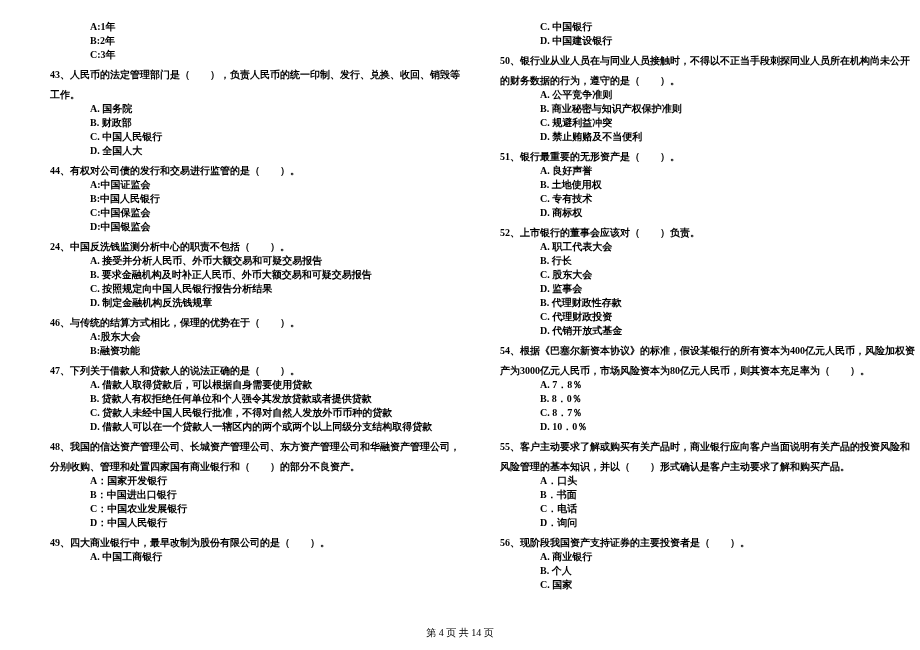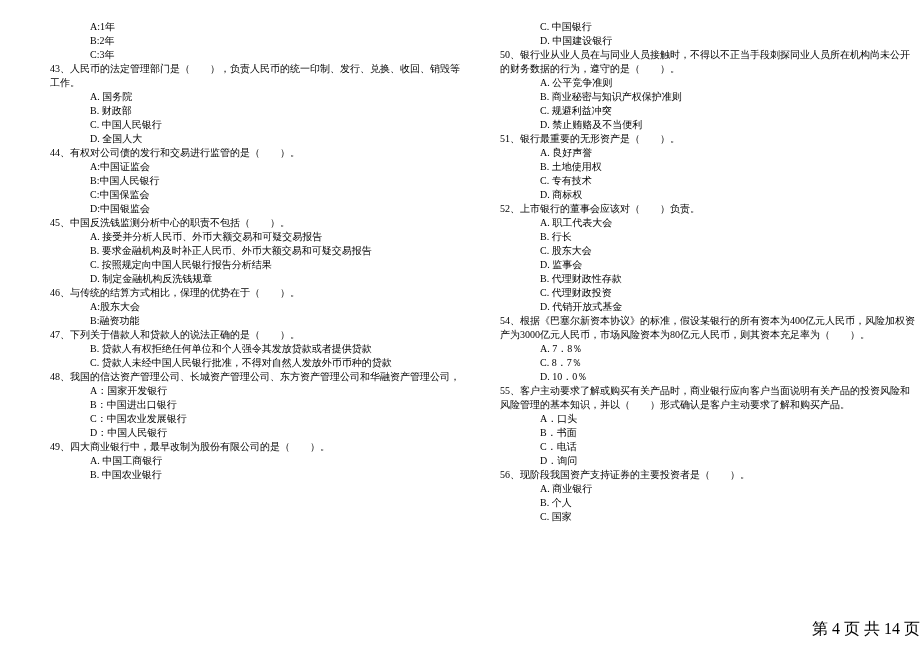--- a/index.html
+++ b/index.html
@@ -19,38 +19,40 @@
     }
     .columns {
       display: flex;
       gap: 20px;
       height: 595px;
     }
     .col {
       flex: 1;
       display: flex;
       flex-direction: column;
+      font-weight: bold;
     }
     .line {
       line-height: 14px;
       white-space: nowrap;
     }
     .indent-option {
       padding-left: 60px;
     }
     .indent-q {
       padding-left: 20px;
+      margin-top: 6px;
     }
     .footer {
       position: absolute;
       bottom: 10px;
       left: 0;
       right: 0;
-      text-align: right;
-      font-size: 16px;
+      text-align: center;
+      font-size: 10px;
     }
   </style>
 </head>
 <body>
 
 <div class="columns">
   <div class="col" id="col-left">
       <div class="line indent-option">A:1年</div>
       <div class="line indent-option">B:2年</div>
       <div class="line indent-option">C:3年</div>
@@ -58,39 +60,41 @@
       <div class="line indent-q">工作。</div>
       <div class="line indent-option">A. 国务院</div>
       <div class="line indent-option">B. 财政部</div>
       <div class="line indent-option">C. 中国人民银行</div>
       <div class="line indent-option">D. 全国人大</div>
       <div class="line indent-q">44、有权对公司债的发行和交易进行监管的是（　　）。</div>
       <div class="line indent-option">A:中国证监会</div>
       <div class="line indent-option">B:中国人民银行</div>
       <div class="line indent-option">C:中国保监会</div>
       <div class="line indent-option">D:中国银监会</div>
-      <div class="line indent-q">45、中国反洗钱监测分析中心的职责不包括（　　）。</div>
+      <div class="line indent-q">24、中国反洗钱监测分析中心的职责不包括（　　）。</div>
       <div class="line indent-option">A. 接受并分析人民币、外币大额交易和可疑交易报告</div>
       <div class="line indent-option">B. 要求金融机构及时补正人民币、外币大额交易和可疑交易报告</div>
       <div class="line indent-option">C. 按照规定向中国人民银行报告分析结果</div>
       <div class="line indent-option">D. 制定金融机构反洗钱规章</div>
       <div class="line indent-q">46、与传统的结算方式相比，保理的优势在于（　　）。</div>
       <div class="line indent-option">A:股东大会</div>
       <div class="line indent-option">B:融资功能</div>
       <div class="line indent-q">47、下列关于借款人和贷款人的说法正确的是（　　）。</div>
+      <div class="line indent-option">A. 借款人取得贷款后，可以根据自身需要使用贷款</div>
       <div class="line indent-option">B. 贷款人有权拒绝任何单位和个人强令其发放贷款或者提供贷款</div>
       <div class="line indent-option">C. 贷款人未经中国人民银行批准，不得对自然人发放外币币种的贷款</div>
+      <div class="line indent-option">D. 借款人可以在一个贷款人一辖区内的两个或两个以上同级分支结构取得贷款</div>
       <div class="line indent-q">48、我国的信达资产管理公司、长城资产管理公司、东方资产管理公司和华融资产管理公司，</div>
+      <div class="line indent-q">分别收购、管理和处置四家国有商业银行和（　　）的部分不良资产。</div>
       <div class="line indent-option">A：国家开发银行</div>
       <div class="line indent-option">B：中国进出口银行</div>
       <div class="line indent-option">C：中国农业发展银行</div>
       <div class="line indent-option">D：中国人民银行</div>
       <div class="line indent-q">49、四大商业银行中，最早改制为股份有限公司的是（　　）。</div>
       <div class="line indent-option">A. 中国工商银行</div>
-      <div class="line indent-option">B. 中国农业银行</div>
     </div>
   <div class="col" id="col-right">
       <div class="line indent-option">C. 中国银行</div>
       <div class="line indent-option">D. 中国建设银行</div>
       <div class="line indent-q">50、银行业从业人员在与同业人员接触时，不得以不正当手段刺探同业人员所在机构尚未公开</div>
       <div class="line indent-q">的财务数据的行为，遵守的是（　　）。</div>
       <div class="line indent-option">A. 公平竞争准则</div>
       <div class="line indent-option">B. 商业秘密与知识产权保护准则</div>
       <div class="line indent-option">C. 规避利益冲突</div>
       <div class="line indent-option">D. 禁止贿赂及不当便利</div>
@@ -103,20 +107,21 @@
       <div class="line indent-option">A. 职工代表大会</div>
       <div class="line indent-option">B. 行长</div>
       <div class="line indent-option">C. 股东大会</div>
       <div class="line indent-option">D. 监事会</div>
       <div class="line indent-option">B. 代理财政性存款</div>
       <div class="line indent-option">C. 代理财政投资</div>
       <div class="line indent-option">D. 代销开放式基金</div>
       <div class="line indent-q">54、根据《巴塞尔新资本协议》的标准，假设某银行的所有资本为400亿元人民币，风险加权资</div>
       <div class="line indent-q">产为3000亿元人民币，市场风险资本为80亿元人民币，则其资本充足率为（　　）。</div>
       <div class="line indent-option">A. 7．8％</div>
+      <div class="line indent-option">B. 8．0％</div>
       <div class="line indent-option">C. 8．7％</div>
       <div class="line indent-option">D. 10．0％</div>
       <div class="line indent-q">55、客户主动要求了解或购买有关产品时，商业银行应向客户当面说明有关产品的投资风险和</div>
       <div class="line indent-q">风险管理的基本知识，并以（　　）形式确认是客户主动要求了解和购买产品。</div>
       <div class="line indent-option">A．口头</div>
       <div class="line indent-option">B．书面</div>
       <div class="line indent-option">C．电话</div>
       <div class="line indent-option">D．询问</div>
       <div class="line indent-q">56、现阶段我国资产支持证券的主要投资者是（　　）。</div>
       <div class="line indent-option">A. 商业银行</div>

